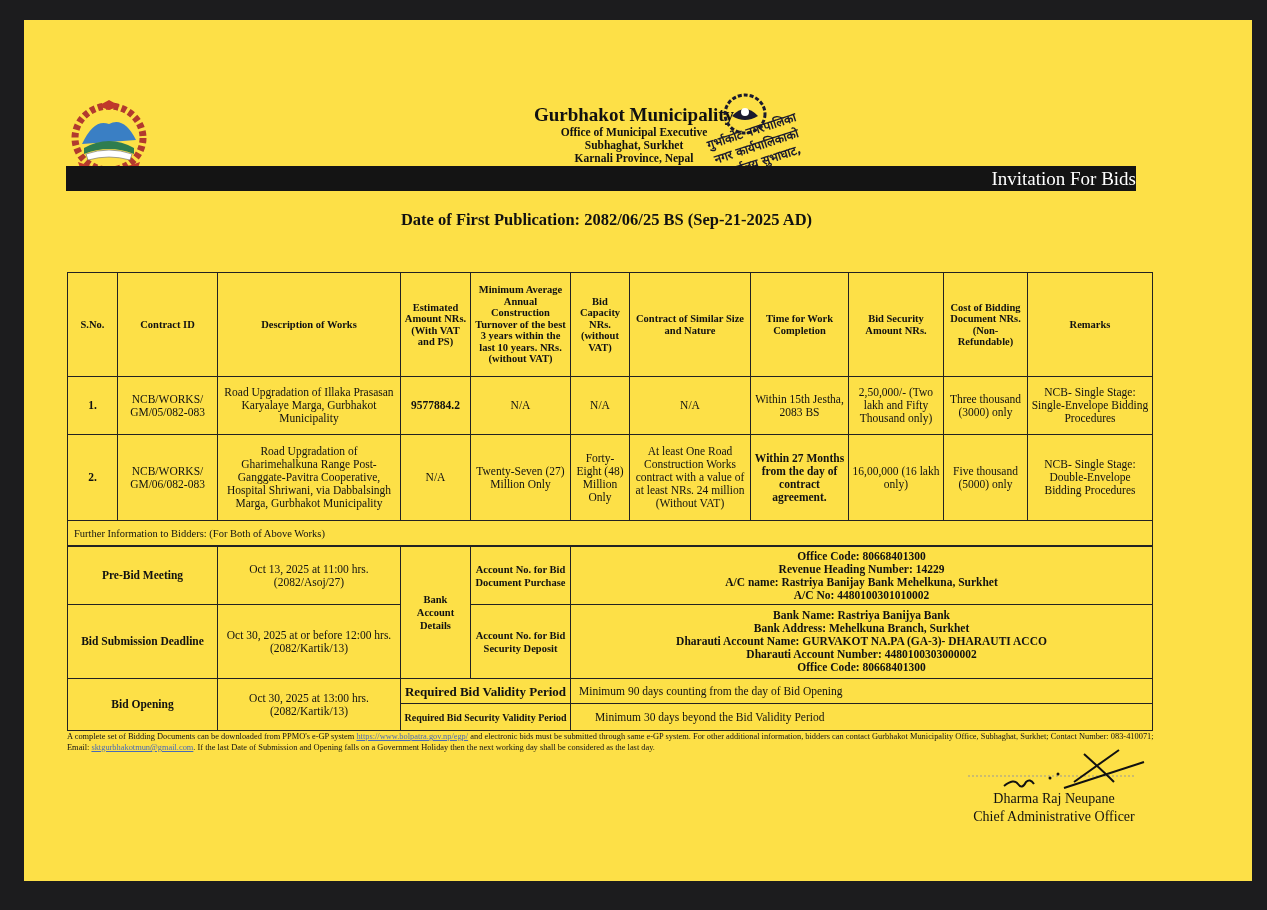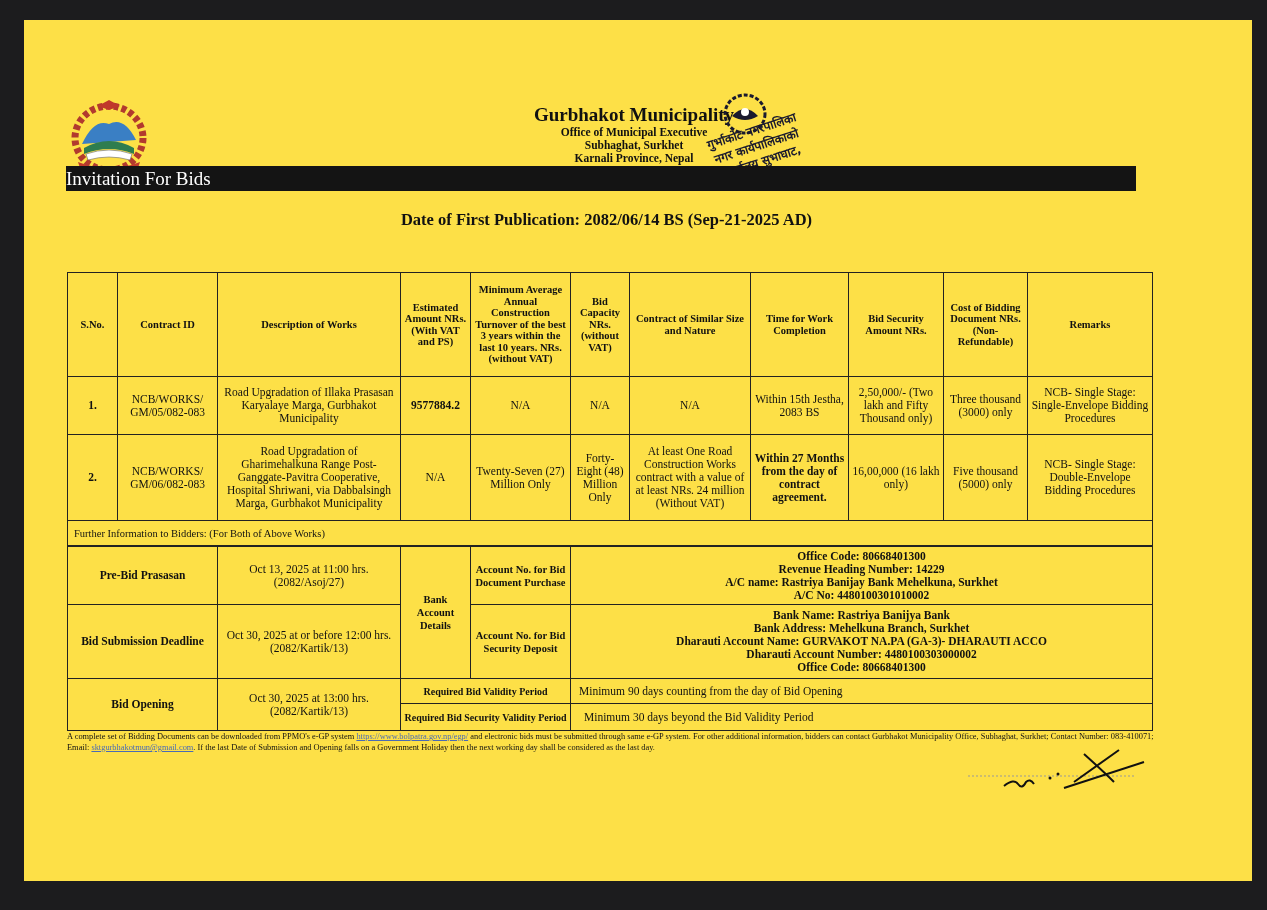--- a/index.html
+++ b/index.html
@@ -23,21 +23,21 @@
   .org-name { font-size: 19px; font-weight: bold; line-height: 22px; }
   .org-sub { font-size: 11.5px; font-weight: bold; line-height: 13px; }
   .stamp { left: 680px; top: 72px; width: 110px; height: 90px; }
   .stamp-text {
     position: absolute; left: 0; top: 30px; width: 110px;
     font-family: "DejaVu Sans", sans-serif; font-size: 12px; color: #1a1a2e;
     transform: rotate(-18deg); line-height: 16px; text-align: center; font-weight: bold;
   }
   .banner {
     left: 42px; top: 146px; width: 1070px; height: 25px; background: #141414;
-    color: #fff; text-align: left; font-size: 19px; line-height: 25px;
+    color: #fff; text-align: right; font-size: 19px; line-height: 25px;
   }
   .pub-date { left: 0; top: 190px; width: 1165px; text-align: center; font-size: 16.5px; font-weight: bold; }
   .intro { left: 43px; top: 222px; width: 1100px; font-size: 11.3px; font-weight: bold; }
   table.bids {
     position: absolute; left: 43px; top: 252px; width: 1085px;
     border-collapse: collapse; table-layout: fixed;
     font-size: 11.5px; line-height: 13px;
   }
   table.bids td, table.bids th {
     border: 1.6px solid #222; text-align: center; vertical-align: middle; padding: 1px 3px;
@@ -78,21 +78,21 @@
     <svg width="50" height="44" viewBox="0 0 50 44" style="position:absolute;left:16px;top:0;">
       <ellipse cx="25" cy="22" rx="20" ry="19" fill="none" stroke="#1a1a2e" stroke-width="3" stroke-dasharray="4 2"></ellipse>
       <path d="M12 24 Q25 10 38 24 Q25 32 12 24 Z" fill="#1a1a2e"></path>
       <circle cx="25" cy="20" r="4" fill="#fff"></circle>
     </svg>
     <div class="stamp-text">गुर्भाकोट नगरपालिका नगर कार्यपालिकाको कार्यालय सुभाघाट, सुर्खेत</div>
   </div>
 
   <div class="abs banner">Invitation For Bids</div>
 
-  <div class="abs pub-date">Date of First Publication: 2082/06/14 BS (Sep-21-2025 AD)</div>
+  <div class="abs pub-date">Date of First Publication: 2082/06/25 BS (Sep-21-2025 AD)</div>
 
   <table class="bids">
     <colgroup>
       <col style="width:50px">
         <col style="width:100px">
         <col style="width:183px">
         <col style="width:70px">
       <col style="width:100px">
         <col style="width:59px">
         <col style="width:121px">
@@ -150,21 +150,21 @@
   <table class="bids" style="top:526px;">
     <colgroup>
       <col style="width:150px">
         <col style="width:183px">
         <col style="width:70px">
         <col style="width:100px">
         <col style="width:582px">
     </colgroup>
     <tbody>
         <tr style="height:58px">
-      <td class="bold">Pre-Bid Prasasan</td>
+      <td class="bold">Pre-Bid Meeting</td>
       <td>Oct 13, 2025 at 11:00 hrs. (2082/Asoj/27)</td>
       <td rowspan="2" class="bold" style="font-size:10.5px">Bank Account Details</td>
       <td class="bold" style="font-size:10.5px">Account No. for Bid Document Purchase</td>
       <td class="bold">
         <div>Office Code: 80668401300</div>
         <div>Revenue Heading Number: 14229</div>
         <div>A/C name: Rastriya Banijay Bank Mehelkuna, Surkhet</div>
         <div>A/C No: 4480100301010002</div>
       </td>
     </tr>
@@ -176,37 +176,41 @@
         <div>Bank Name:  Rastriya Banijya Bank</div>
         <div>Bank Address:  Mehelkuna Branch, Surkhet</div>
         <div>Dharauti Account Name: GURVAKOT NA.PA (GA-3)- DHARAUTI ACCO</div>
         <div>Dharauti Account Number: 4480100303000002</div>
         <div>Office Code: 80668401300</div>
       </td>
     </tr>
     <tr style="height:25px">
       <td rowspan="2" class="bold">Bid Opening</td>
       <td rowspan="2">Oct 30, 2025 at 13:00 hrs. (2082/Kartik/13)</td>
-      <td colspan="2" class="bold" style="font-size:10px">Required Bid Validity Period</td>
+      <td colspan="2" class="bold" style="font-size:13px">Required Bid Validity Period</td>
       <td class="left" style="padding-left:8px">Minimum 90 days counting from the day of Bid Opening</td>
     </tr>
     <tr style="height:27px">
       <td colspan="2" class="bold" style="font-size:10px">Required Bid Security Validity Period</td>
-      <td class="left" style="padding-left:13px">Minimum 30 days beyond the Bid Validity Period</td>
+      <td class="left" style="padding-left:24px">Minimum 30 days beyond the Bid Validity Period</td>
     </tr>
   </tbody>
     </table>
 
   <div class="abs footnote">
     <span>A complete set of Bidding Documents can be downloaded from PPMO's e-GP system </span><span class="link">https://www.bolpatra.gov.np/egp/</span><span> and electronic bids must be submitted through same e-GP system. For other additional information, bidders can contact Gurbhakot Municipality Office, Subhaghat, Surkhet; Contact Number: 083-410071; Email: </span><span class="link">sktgurbhakotmun@gmail.com</span><span>. If the last Date of Submission and Opening falls on a Government Holiday then the next working day shall be considered as the last day.</span>
   </div>
 
   <div class="abs signature">
     <svg width="200" height="60" viewBox="0 0 200 60">
       <line x1="14" y1="34" x2="180" y2="34" stroke="#999" stroke-width="1" stroke-dasharray="2 2"></line>
       <path d="M50 44 Q60 36 64 42 Q68 48 72 40 Q76 36 80 42" fill="none" stroke="#111" stroke-width="2"></path>
       <path d="M120 40 L165 8 M130 12 Q150 30 160 40 M110 46 L190 20" fill="none" stroke="#111" stroke-width="2"></path>
       <circle cx="96" cy="36" r="1.5" fill="#111"></circle>
         <circle cx="104" cy="32" r="1.5" fill="#111"></circle>
     </svg>
   </div>
+  <div class="abs sig-name">
+    <div>Dharma Raj Neupane</div>
+    <div>Chief Administrative Officer</div>
+  </div>
 
 </div>
 
 </body></html>

